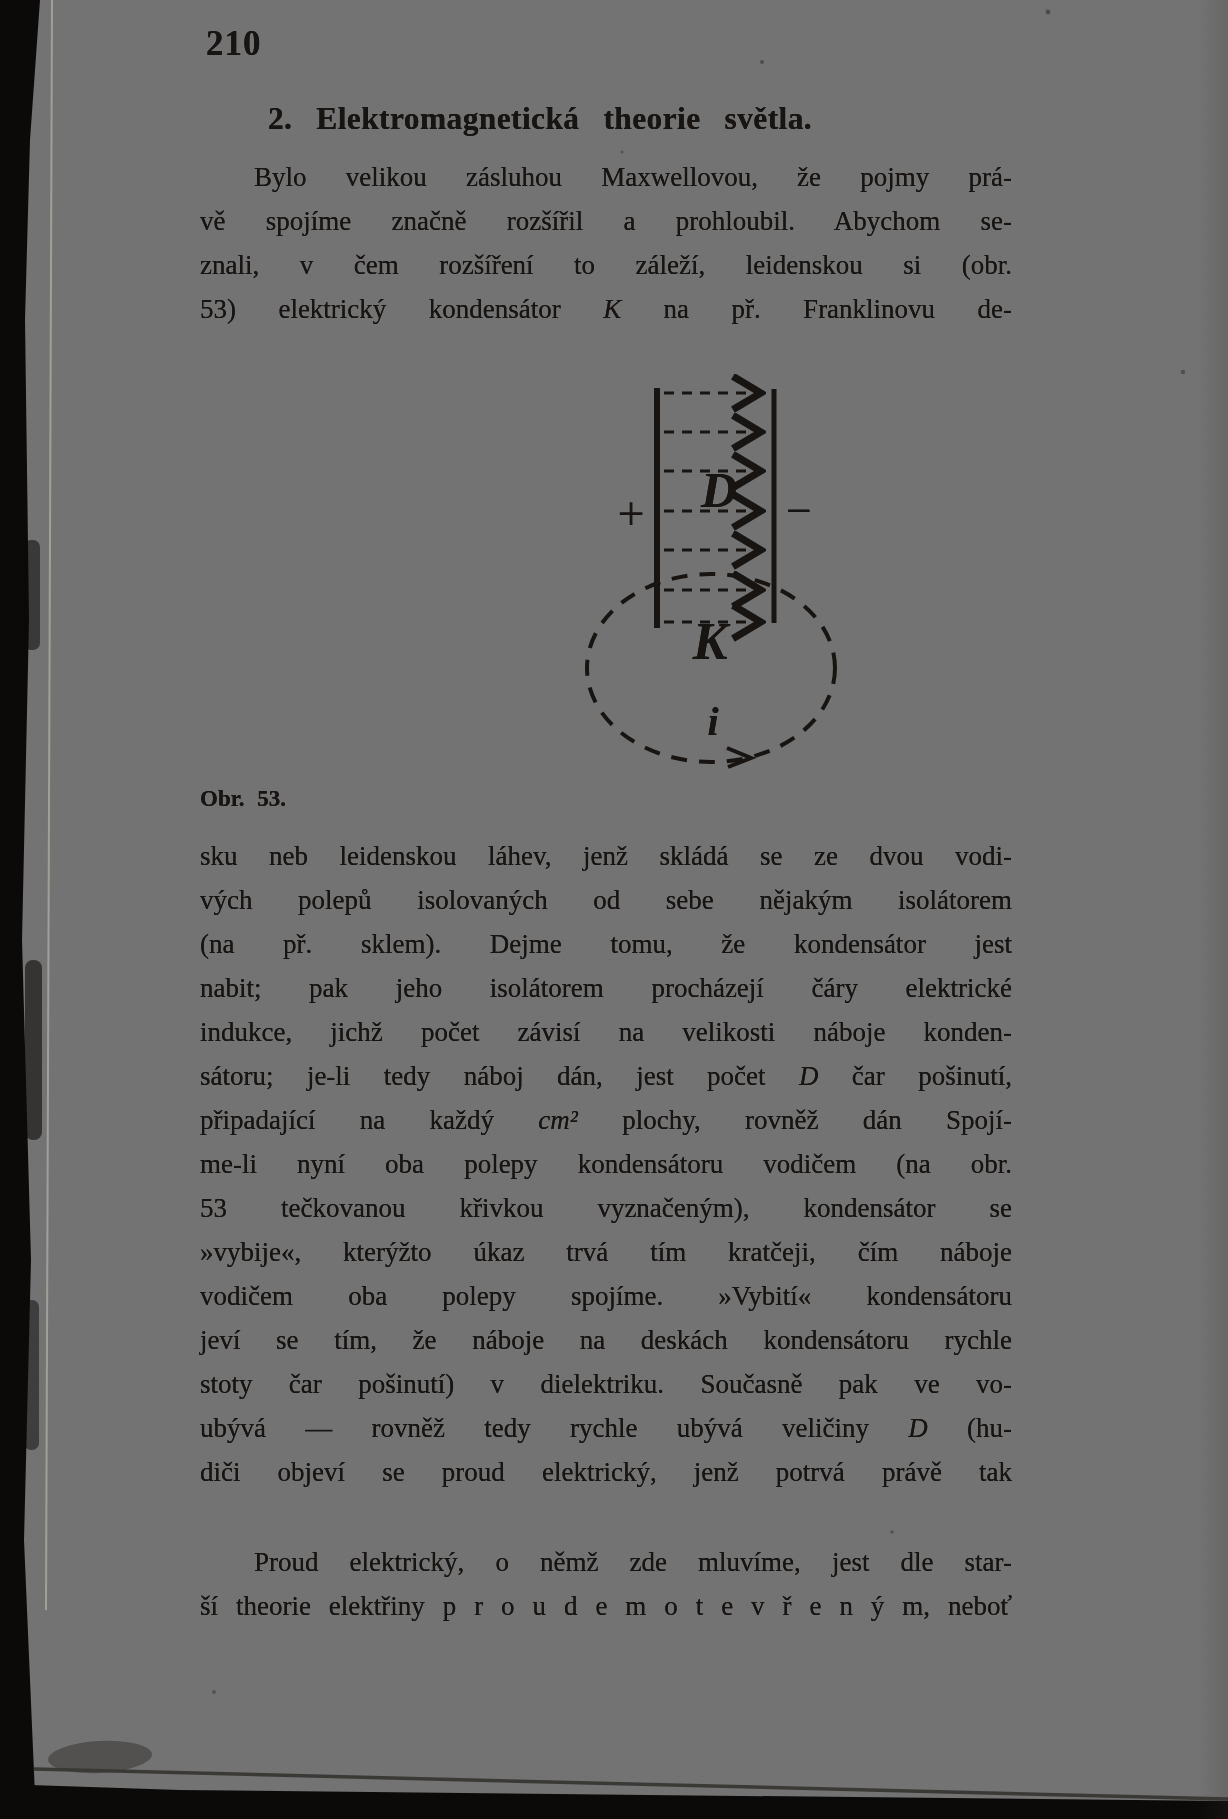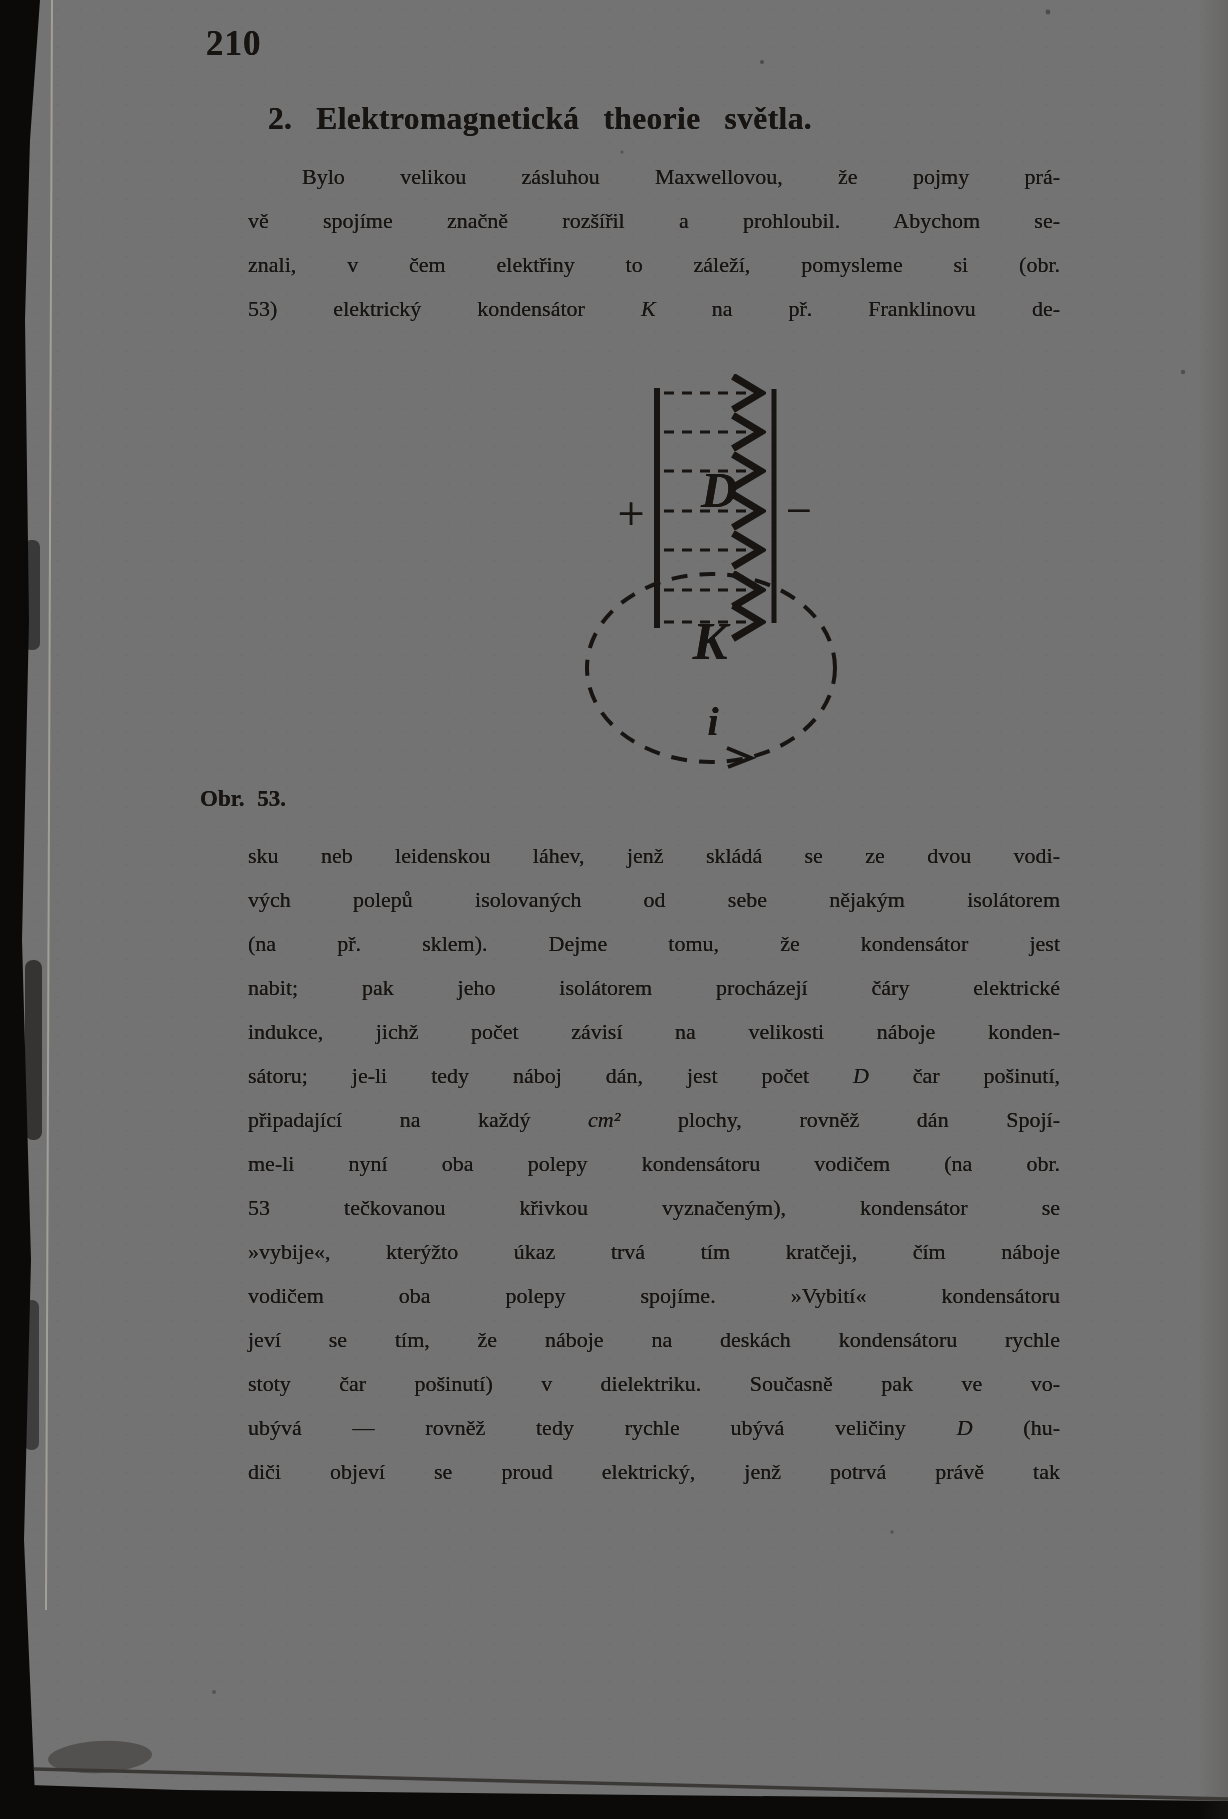--- a/index.html
+++ b/index.html
@@ -22,23 +22,22 @@
     text-shadow:0 0 .5px #171412;
   }
   .heading{
     position:absolute; left:140px; top:101px; width:800px; margin:0;
     text-align:center; font-size:31.5px; font-weight:700;
     word-spacing:.5em; letter-spacing:.012em;
     text-shadow:0 0 .6px #171412;
   }
   .para{
     position:absolute; left:200px; width:812px;
-    font-size:22px; line-height:44px;
+    font-size:27px; line-height:44px;
     text-shadow:0 0 .5px #1a1713;
-    margin-left:48px;
   }
   .p1{top:155px;}
   .p2{top:834px;}
   .p3{top:1540px;}
   .tline{
     height:44px; white-space:nowrap;
     text-align:justify; text-align-last:justify;
     word-spacing:.1em;
   }
   .tline.indent{text-indent:54px;}
@@ -85,21 +84,21 @@
     <circle cx="214" cy="1692" r="2" fill="#2a2622" opacity=".4"></circle>
   </svg>
 
   <div class="pagenum">210</div>
 
   <h1 class="heading">2. Elektromagnetická theorie světla.</h1>
 
   <div class="para p1">
       <div class="tline indent">Bylo velikou zásluhou Maxwellovou, že pojmy prá-</div>
       <div class="tline">vě spojíme značně rozšířil a prohloubil. Abychom se-</div>
-      <div class="tline">znali, v čem elektřiny to záleží, pomysleme si (obr.</div>
+      <div class="tline">znali, v čem rozšíření to záleží, leidenskou si (obr.</div>
       <div class="tline">53) elektrický kondensátor <i>K</i> na př. Franklinovu de-</div>
     </div>
 
   <svg class="overlay" width="1228" height="1819" viewBox="0 0 1228 1819">
     <defs>
       <marker id="ah" viewBox="0 0 14 14" refX="11" refY="7" markerWidth="13" markerHeight="13" orient="auto">
         <path d="M2,1 L12,7 L2,13" fill="none" stroke="#171412" stroke-width="2.6"></path>
       </marker>
     </defs>
     <ellipse cx="711" cy="668" rx="124" ry="94" fill="none" stroke="#171412" stroke-width="4" stroke-dasharray="16 12"></ellipse>
@@ -136,15 +135,19 @@
       <div class="tline">me-li nyní oba polepy kondensátoru vodičem (na obr.</div>
       <div class="tline">53 tečkovanou křivkou vyznačeným), kondensátor se</div>
       <div class="tline">»vybije«, kterýžto úkaz trvá tím kratčeji, čím náboje</div>
       <div class="tline">vodičem oba polepy spojíme. »Vybití« kondensátoru</div>
       <div class="tline">jeví se tím, že náboje na deskách kondensátoru rychle</div>
       <div class="tline">stoty čar pošinutí) v dielektriku. Současně pak ve vo-</div>
       <div class="tline">ubývá — rovněž tedy rychle ubývá veličiny <i>D</i> (hu-</div>
       <div class="tline">diči objeví se proud elektrický, jenž potrvá právě tak</div>
     </div>
 
+  <div class="para p3">
+      <div class="tline indent">Proud elektrický, o němž zde mluvíme, jest dle star-</div>
+      <div class="tline">ší theorie elektřiny p r o u d e m  o t e v ř e n ý m, neboť</div>
+    </div>
 
   <div class="right-shade"></div>
 </div>
 
 </body></html>

